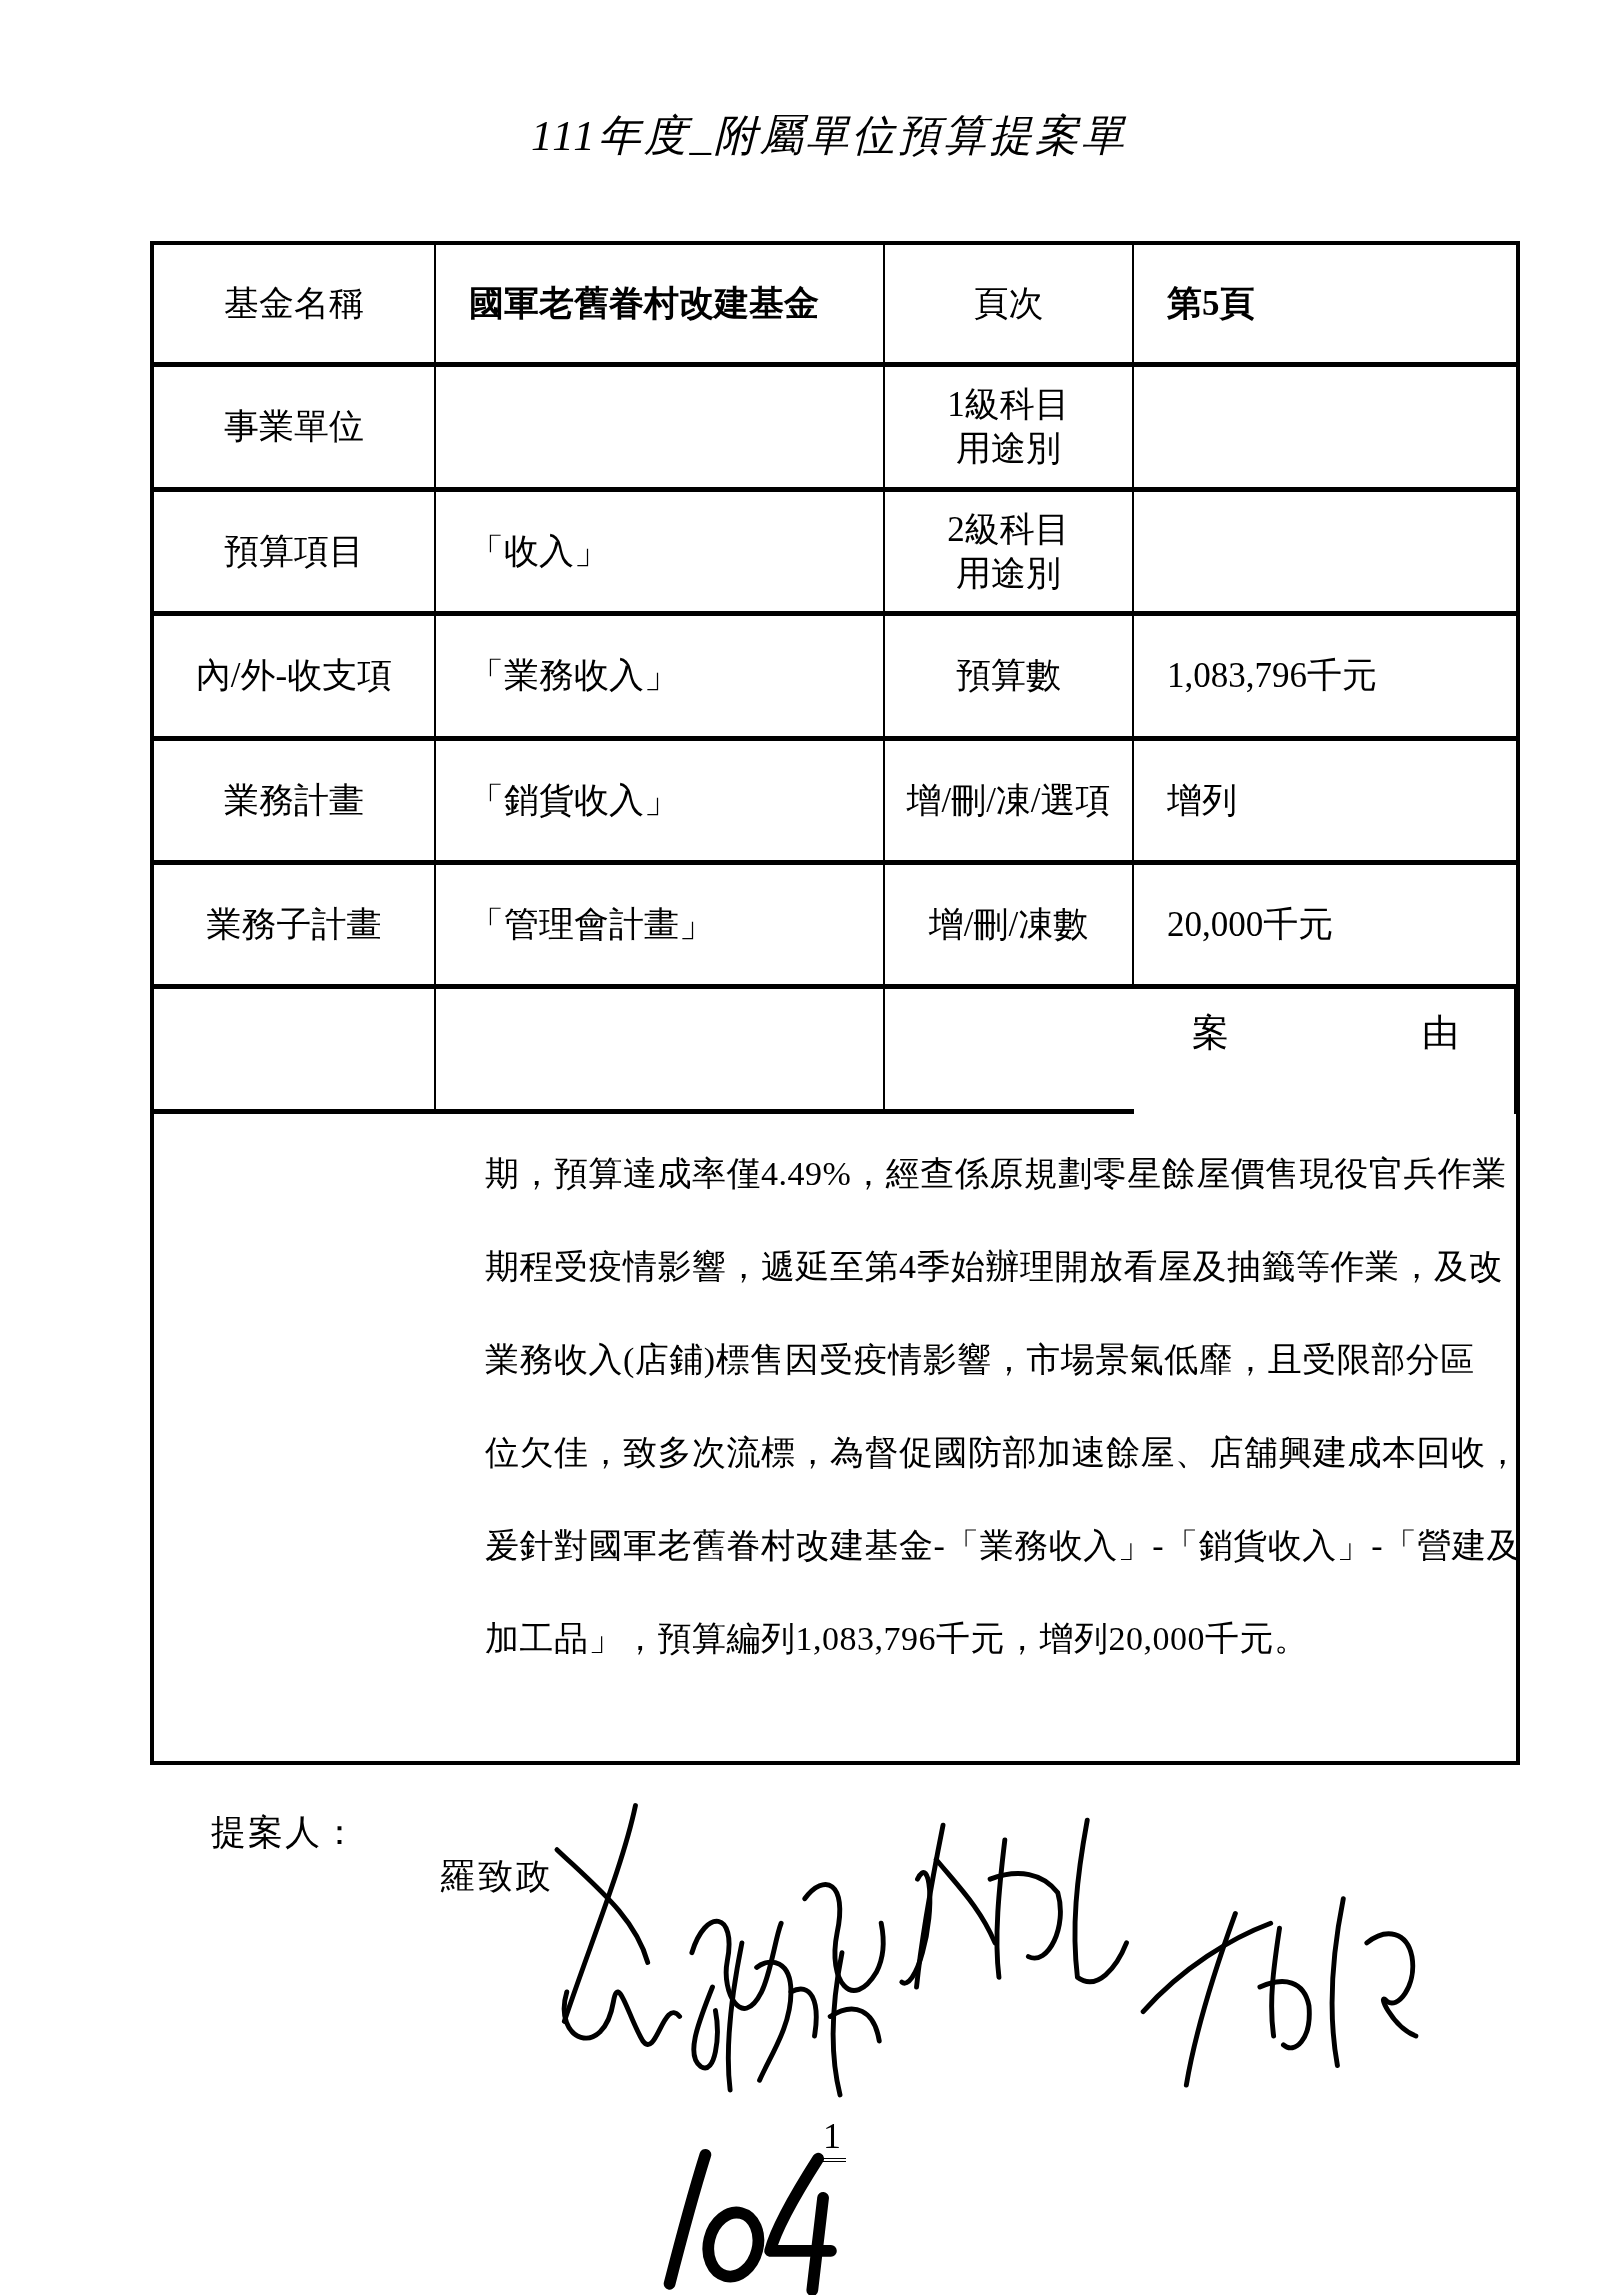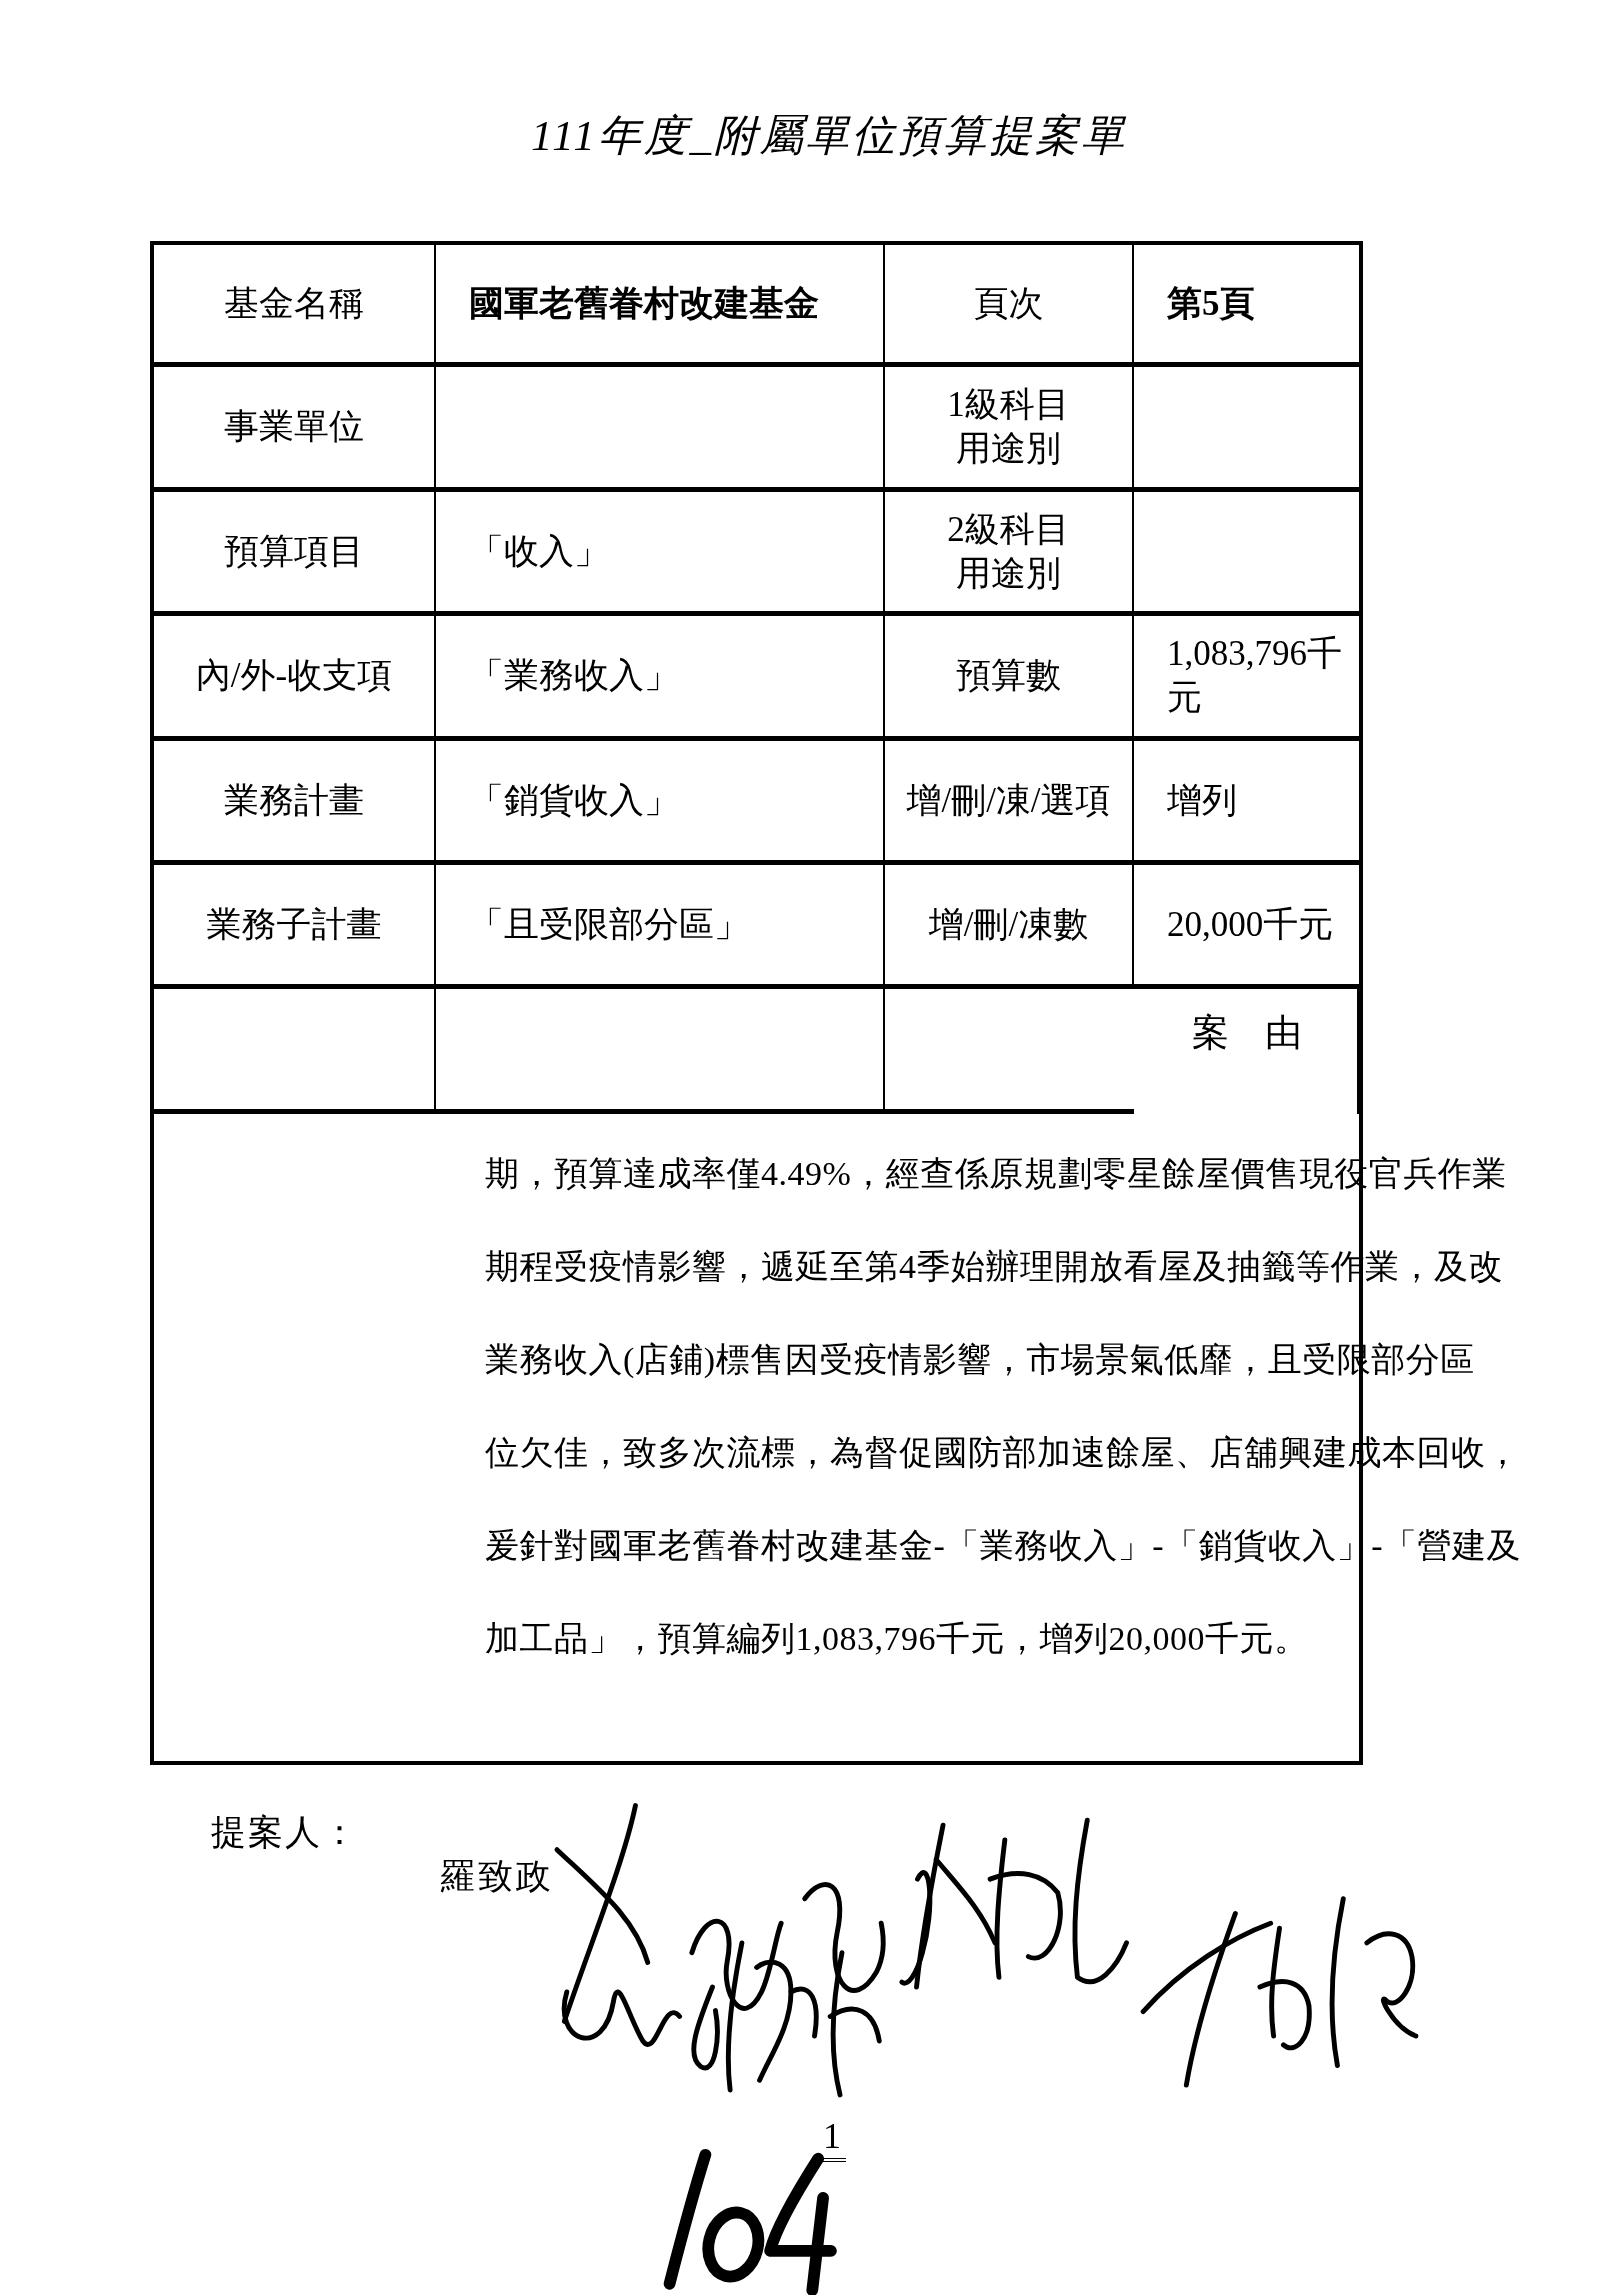--- a/index.html
+++ b/index.html
@@ -8,21 +8,21 @@
     font-family:"Liberation Serif","DejaVu Serif",serif;
     overflow:hidden;
   }
   .page-title{
     position:absolute;left:50%;top:107px;transform:translateX(-50%);
     margin-left:17px;
     font-size:43px;letter-spacing:2.9px;white-space:nowrap;font-weight:400;font-style:italic;
   }
   
   .tbl{
-    position:absolute;left:150px;top:241px;width:1213px;height:1524px;
+    position:absolute;left:150px;top:241px;width:1370px;height:1524px;
     border:4.9px solid #000;box-sizing:border-box;
     display:grid;
     grid-template-columns:282px 449px 249px 1fr;
     grid-template-rows:122px 125px 124px 125px 124px 124px 125px 1fr;
   }
   .c{
     border-right:2.9px solid #000;border-bottom:5.9px solid #000;
     box-sizing:border-box;
     display:flex;align-items:center;justify-content:center;
     font-size:35px;line-height:1.25;white-space:pre-line;text-align:center;
@@ -83,21 +83,21 @@
   <div class="c val">「業務收入」</div>
   <div class="c">預算數</div>
   <div class="c val lastcol">1,083,796千元</div>
 
   <div class="c">業務計畫</div>
   <div class="c val">「銷貨收入」</div>
   <div class="c">增/刪/凍/選項</div>
   <div class="c val lastcol">增列</div>
 
   <div class="c">業務子計畫</div>
-  <div class="c val">「且受限部分區」</div>
+  <div class="c val">「管理會計畫」</div>
   <div class="c">增/刪/凍數</div>
   <div class="c val lastcol">20,000千元</div>
 
   <div class="c val"></div>
   <div class="c"></div>
   <div class="c val lastcol"></div>
 
   <div class="case-label">
     <span>案</span>
     <span>由</span>

